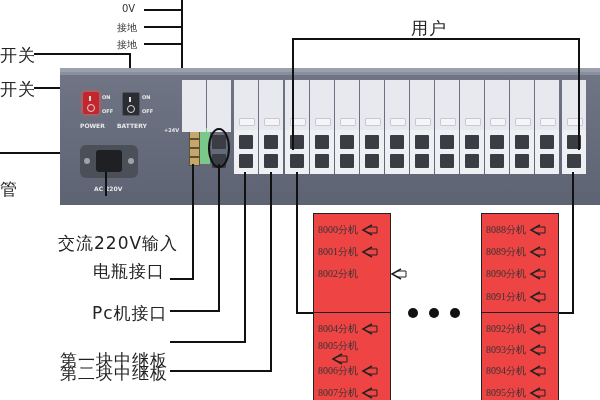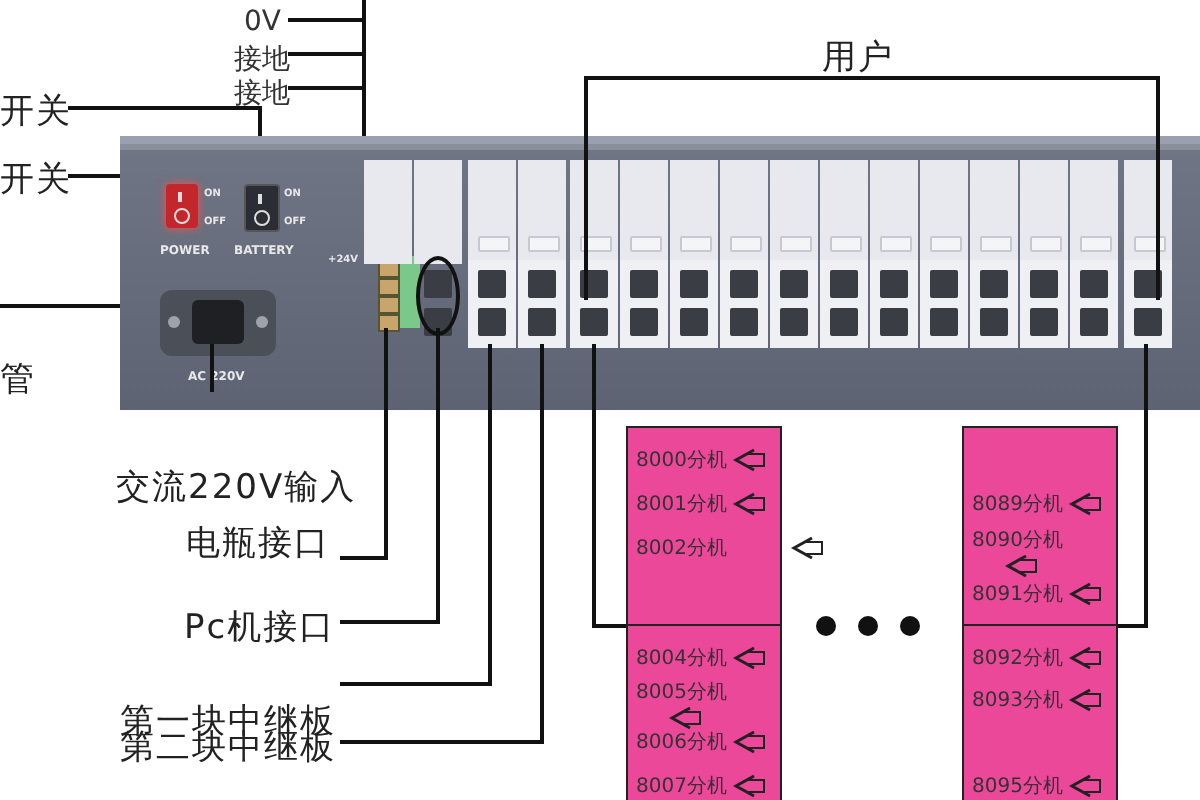--- a/index.html
+++ b/index.html
@@ -1,20 +1,20 @@
 <!DOCTYPE html>
 <html><head>
 <meta charset="utf-8">
 <style>
   html, body { margin:0; padding:0; background:#ffffff; }
   body { width:600px; height:400px; position:relative; overflow:hidden;
          font-family:"DejaVu Sans", sans-serif; color:#222; }
   .line { position:absolute; background:#111; }
   .lbl { position:absolute; font-size:17px; color:#222; white-space:nowrap; letter-spacing:1px; }
-  .lbl-sm { position:absolute; font-size:14px; color:#333; white-space:nowrap; }
+  .lbl-sm { position:absolute; font-size:10px; color:#333; white-space:nowrap; }
   
   .rack { position:absolute; left:60px; top:72px; width:540px; height:130px;
           background:linear-gradient(#6f7584,#5d6372); border-top:3px solid #8a8f9c; }
   .rack-top { position:absolute; left:60px; top:68px; width:540px; height:6px; background:#9aa0ad; }
   .slot { position:absolute; top:80px; width:24px; height:96px; }
   .card-face { position:absolute; left:0; top:0; width:24px; height:52px; background:#e8e9ee; }
   .card-tag { position:absolute; left:5px; top:38px; width:14px; height:6px; background:#f5f5f7; border:1px solid #c7c9d2; border-radius:1px; }
   .port-block { position:absolute; left:0; top:50px; width:24px; height:44px; background:#eef0f4; }
   .jack { position:absolute; left:5px; width:14px; height:14px; background:#3a3d44; border-radius:1px; }
   .jack.a { top:5px; } .jack.b { top:24px; }
@@ -23,21 +23,21 @@
   .sw-batt { left:122px; top:92px; background:#2a2d33; border:1px solid #555; }
   .sw-mark { position:absolute; left:6px; top:4px; width:2px; height:5px; background:#ddd; }
   .sw-o { position:absolute; left:4px; top:12px; width:6px; height:6px; border:1px solid #ddd; border-radius:50%; }
   .tiny { position:absolute; font-size:5px; color:#e8e8e8; font-weight:bold; }
   .acbox { position:absolute; left:80px; top:145px; width:58px; height:33px; background:#4b4f58; border-radius:6px; }
   .acsock { position:absolute; left:96px; top:150px; width:26px; height:22px; background:#1e2024; border-radius:3px; }
   .screw { position:absolute; width:6px; height:6px; background:#9da2ad; border-radius:50%; }
   .term { position:absolute; left:198px; top:128px; width:12px; height:36px; background:#7ac98a; }
   .term-screw { position:absolute; left:189px; width:9px; height:7px; background:#c9a56b; border:1px solid #553; }
   .ellipse { position:absolute; left:208px; top:128px; width:18px; height:36px; border:2px solid #111; border-radius:50%; }
-  .ext-box { position:absolute; border:1.5px solid #222; background:#ec4899; }
+  .ext-box { position:absolute; border:1.5px solid #222; background:#ef4444;font-family:Liberation Serif, serif; }
   .ext-row { position:absolute; left:4px; height:22px; font-size:10px; color:#333; display:flex; align-items:center; white-space:nowrap; }
   .plug { display:inline-block; width:18px; height:12px; position:relative; margin-left:2px; }
   .plug svg { position:absolute; left:0; top:0; }
   .dot { position:absolute; width:10px; height:10px; background:#111; border-radius:50%; }
 </style>
 </head>
 <body>
 
 <span class="lbl-sm" style="left:122px;top:3px;">0V</span>
 <span class="lbl-sm" style="left:117px;top:21px;">接地</span>
@@ -325,30 +325,39 @@
         </svg>
       </span>
     </div>
 </div>
 
 <div class="dot" style="left:408px;top:308px;"></div>
 <div class="dot" style="left:429px;top:308px;"></div>
 <div class="dot" style="left:450px;top:308px;"></div>
 
 <div class="ext-box" style="left:481px;top:213px;width:76px;height:99px;">
+  <div class="ext-row" style="top:5px;">
+      <span>8088分机</span>
+      <span class="plug">
+        <svg width="18" height="12">
+          <polyline points="12,1 3,6 12,11" fill="none" stroke="#222" stroke-width="1.5"></polyline>
+          <polyline points="8,3 17,3 17,9 8,9" fill="none" stroke="#222" stroke-width="1"></polyline>
+        </svg>
+      </span>
+    </div>
   <div class="ext-row" style="top:27px;">
       <span>8089分机</span>
       <span class="plug">
         <svg width="18" height="12">
           <polyline points="12,1 3,6 12,11" fill="none" stroke="#222" stroke-width="1.5"></polyline>
           <polyline points="8,3 17,3 17,9 8,9" fill="none" stroke="#222" stroke-width="1"></polyline>
         </svg>
       </span>
     </div>
-  <div class="ext-row" style="top:49px;flex-direction:column;">
+  <div class="ext-row" style="top:49px;">
       <span>8090分机</span>
       <span class="plug">
         <svg width="18" height="12">
           <polyline points="12,1 3,6 12,11" fill="none" stroke="#222" stroke-width="1.5"></polyline>
           <polyline points="8,3 17,3 17,9 8,9" fill="none" stroke="#222" stroke-width="1"></polyline>
         </svg>
       </span>
     </div>
   <div class="ext-row" style="top:72px;">
       <span>8091分机</span>
@@ -372,20 +381,29 @@
     </div>
   <div class="ext-row" style="top:26px;">
       <span>8093分机</span>
       <span class="plug">
         <svg width="18" height="12">
           <polyline points="12,1 3,6 12,11" fill="none" stroke="#222" stroke-width="1.5"></polyline>
           <polyline points="8,3 17,3 17,9 8,9" fill="none" stroke="#222" stroke-width="1"></polyline>
         </svg>
       </span>
     </div>
+  <div class="ext-row" style="top:47px;">
+      <span>8094分机</span>
+      <span class="plug">
+        <svg width="18" height="12">
+          <polyline points="12,1 3,6 12,11" fill="none" stroke="#222" stroke-width="1.5"></polyline>
+          <polyline points="8,3 17,3 17,9 8,9" fill="none" stroke="#222" stroke-width="1"></polyline>
+        </svg>
+      </span>
+    </div>
   <div class="ext-row" style="top:69px;">
       <span>8095分机</span>
       <span class="plug">
         <svg width="18" height="12">
           <polyline points="12,1 3,6 12,11" fill="none" stroke="#222" stroke-width="1.5"></polyline>
           <polyline points="8,3 17,3 17,9 8,9" fill="none" stroke="#222" stroke-width="1"></polyline>
         </svg>
       </span>
     </div>
 </div>

